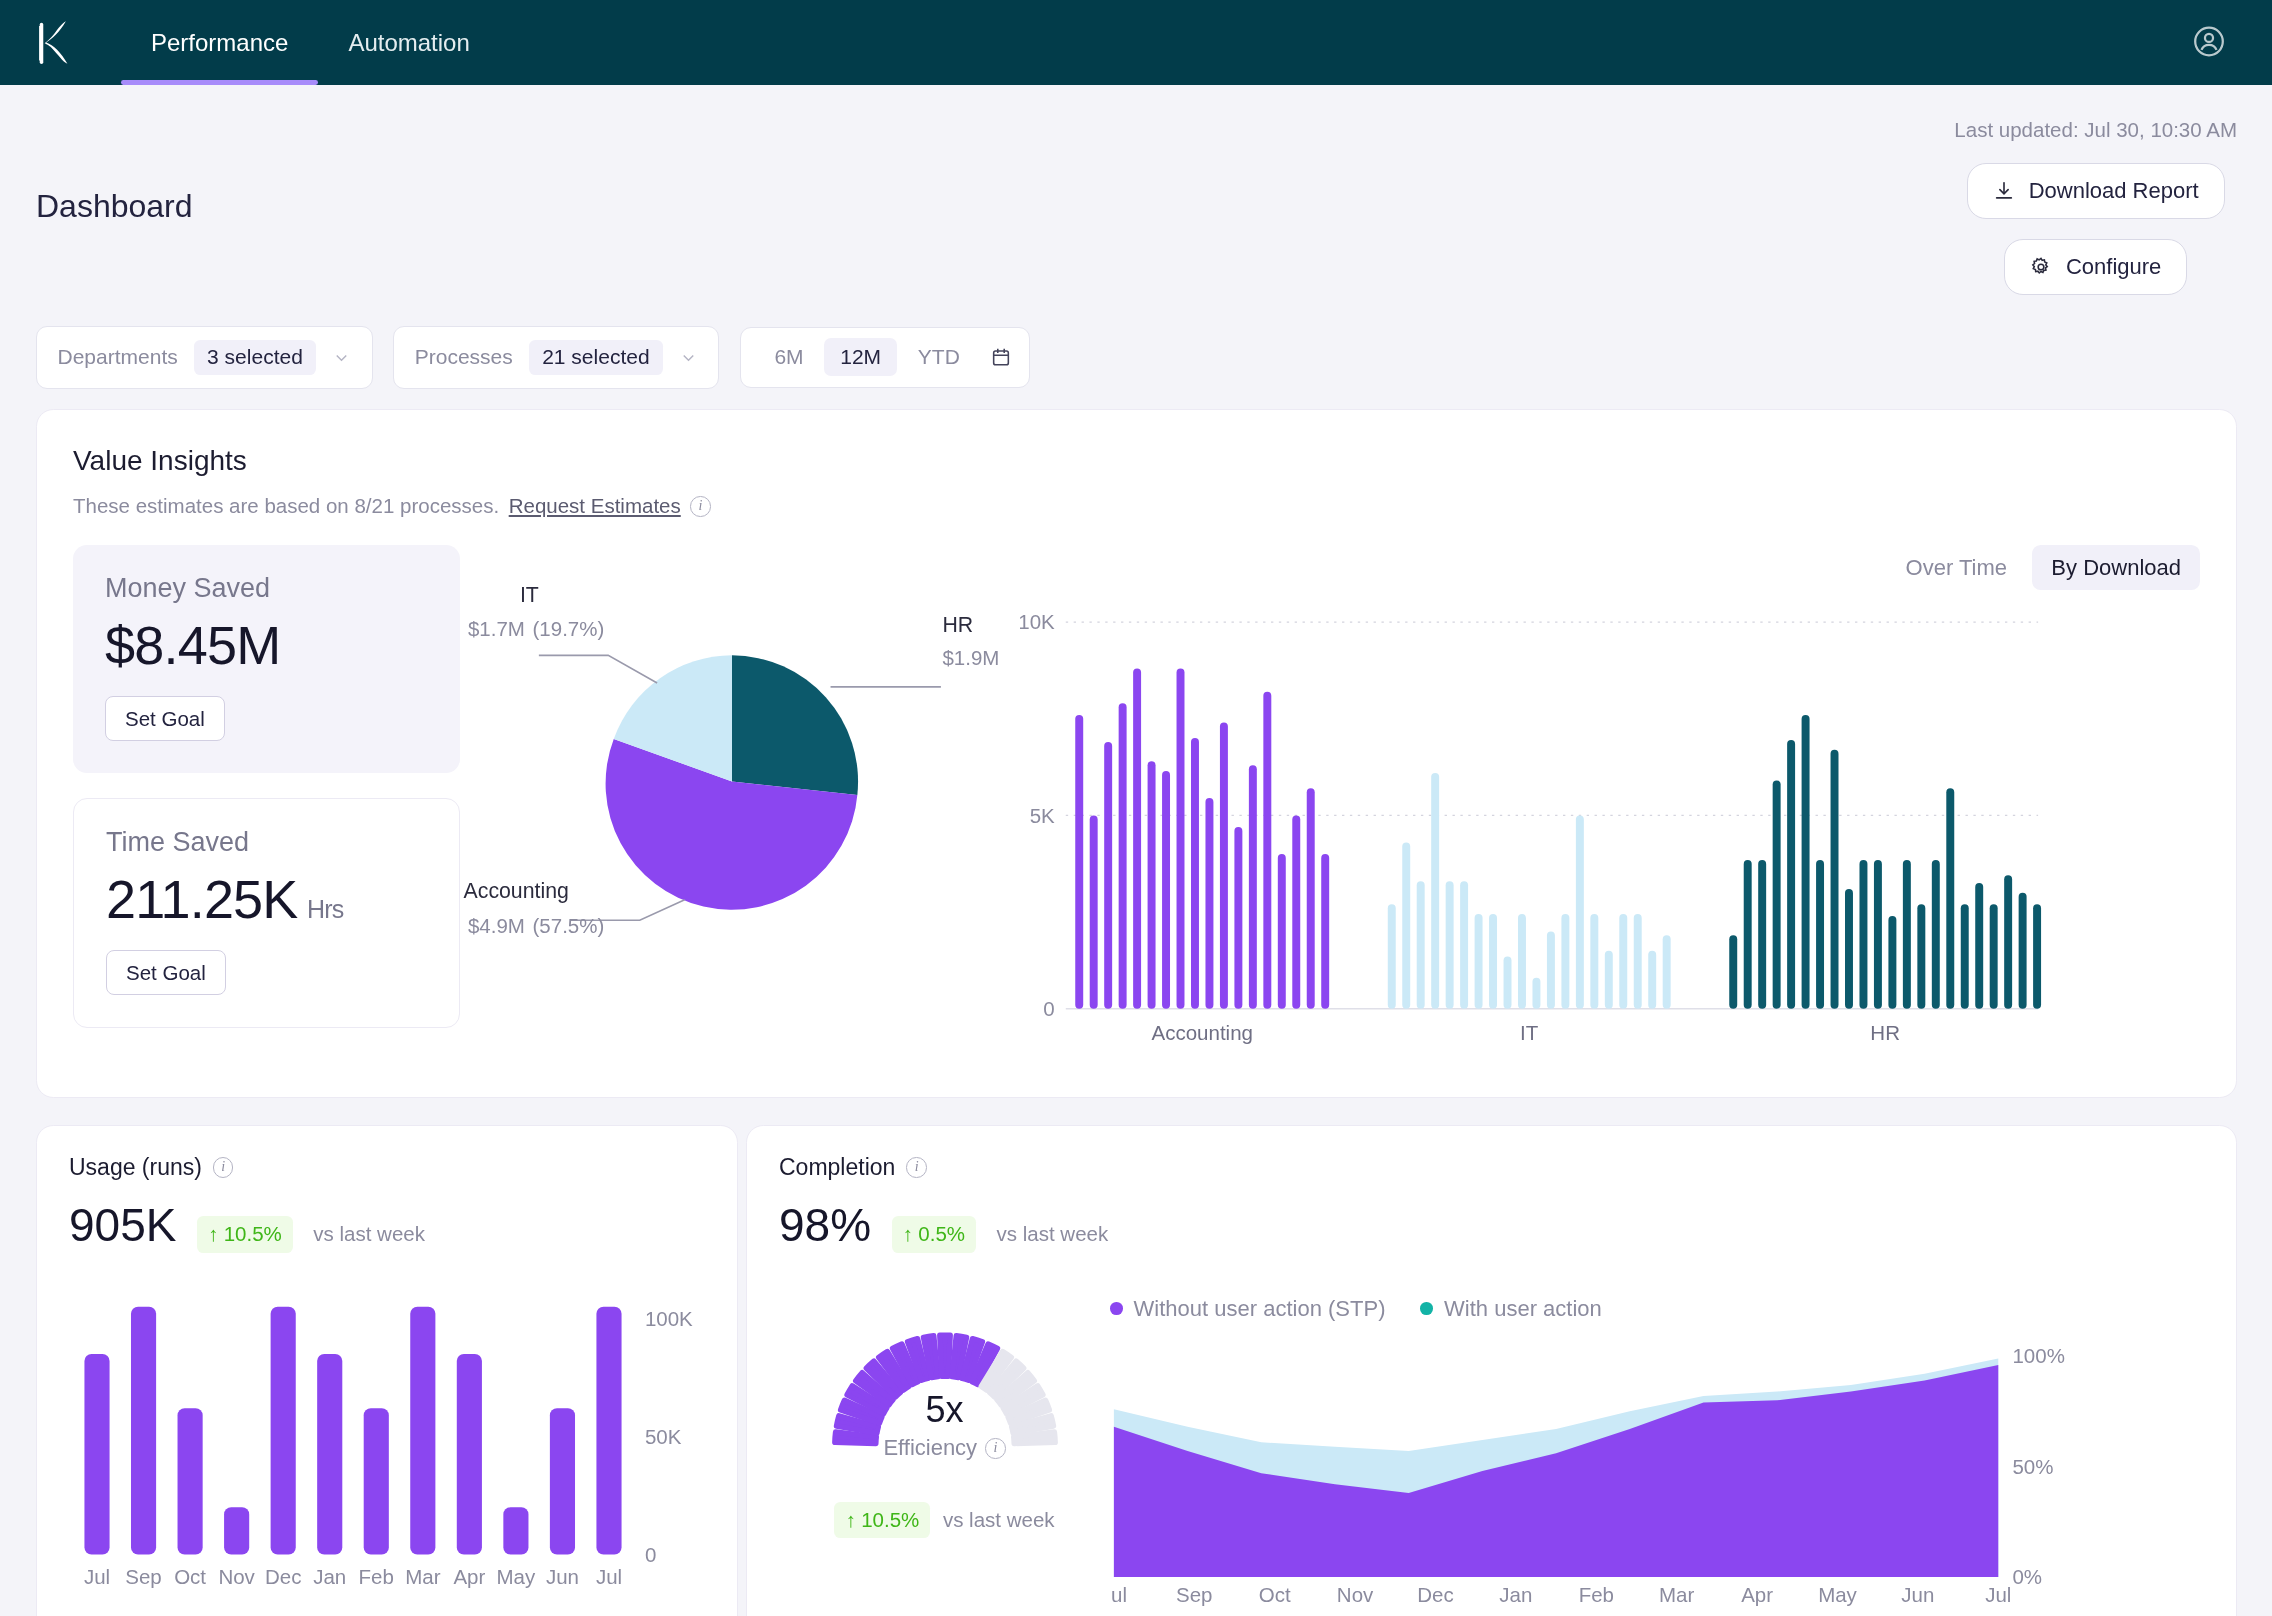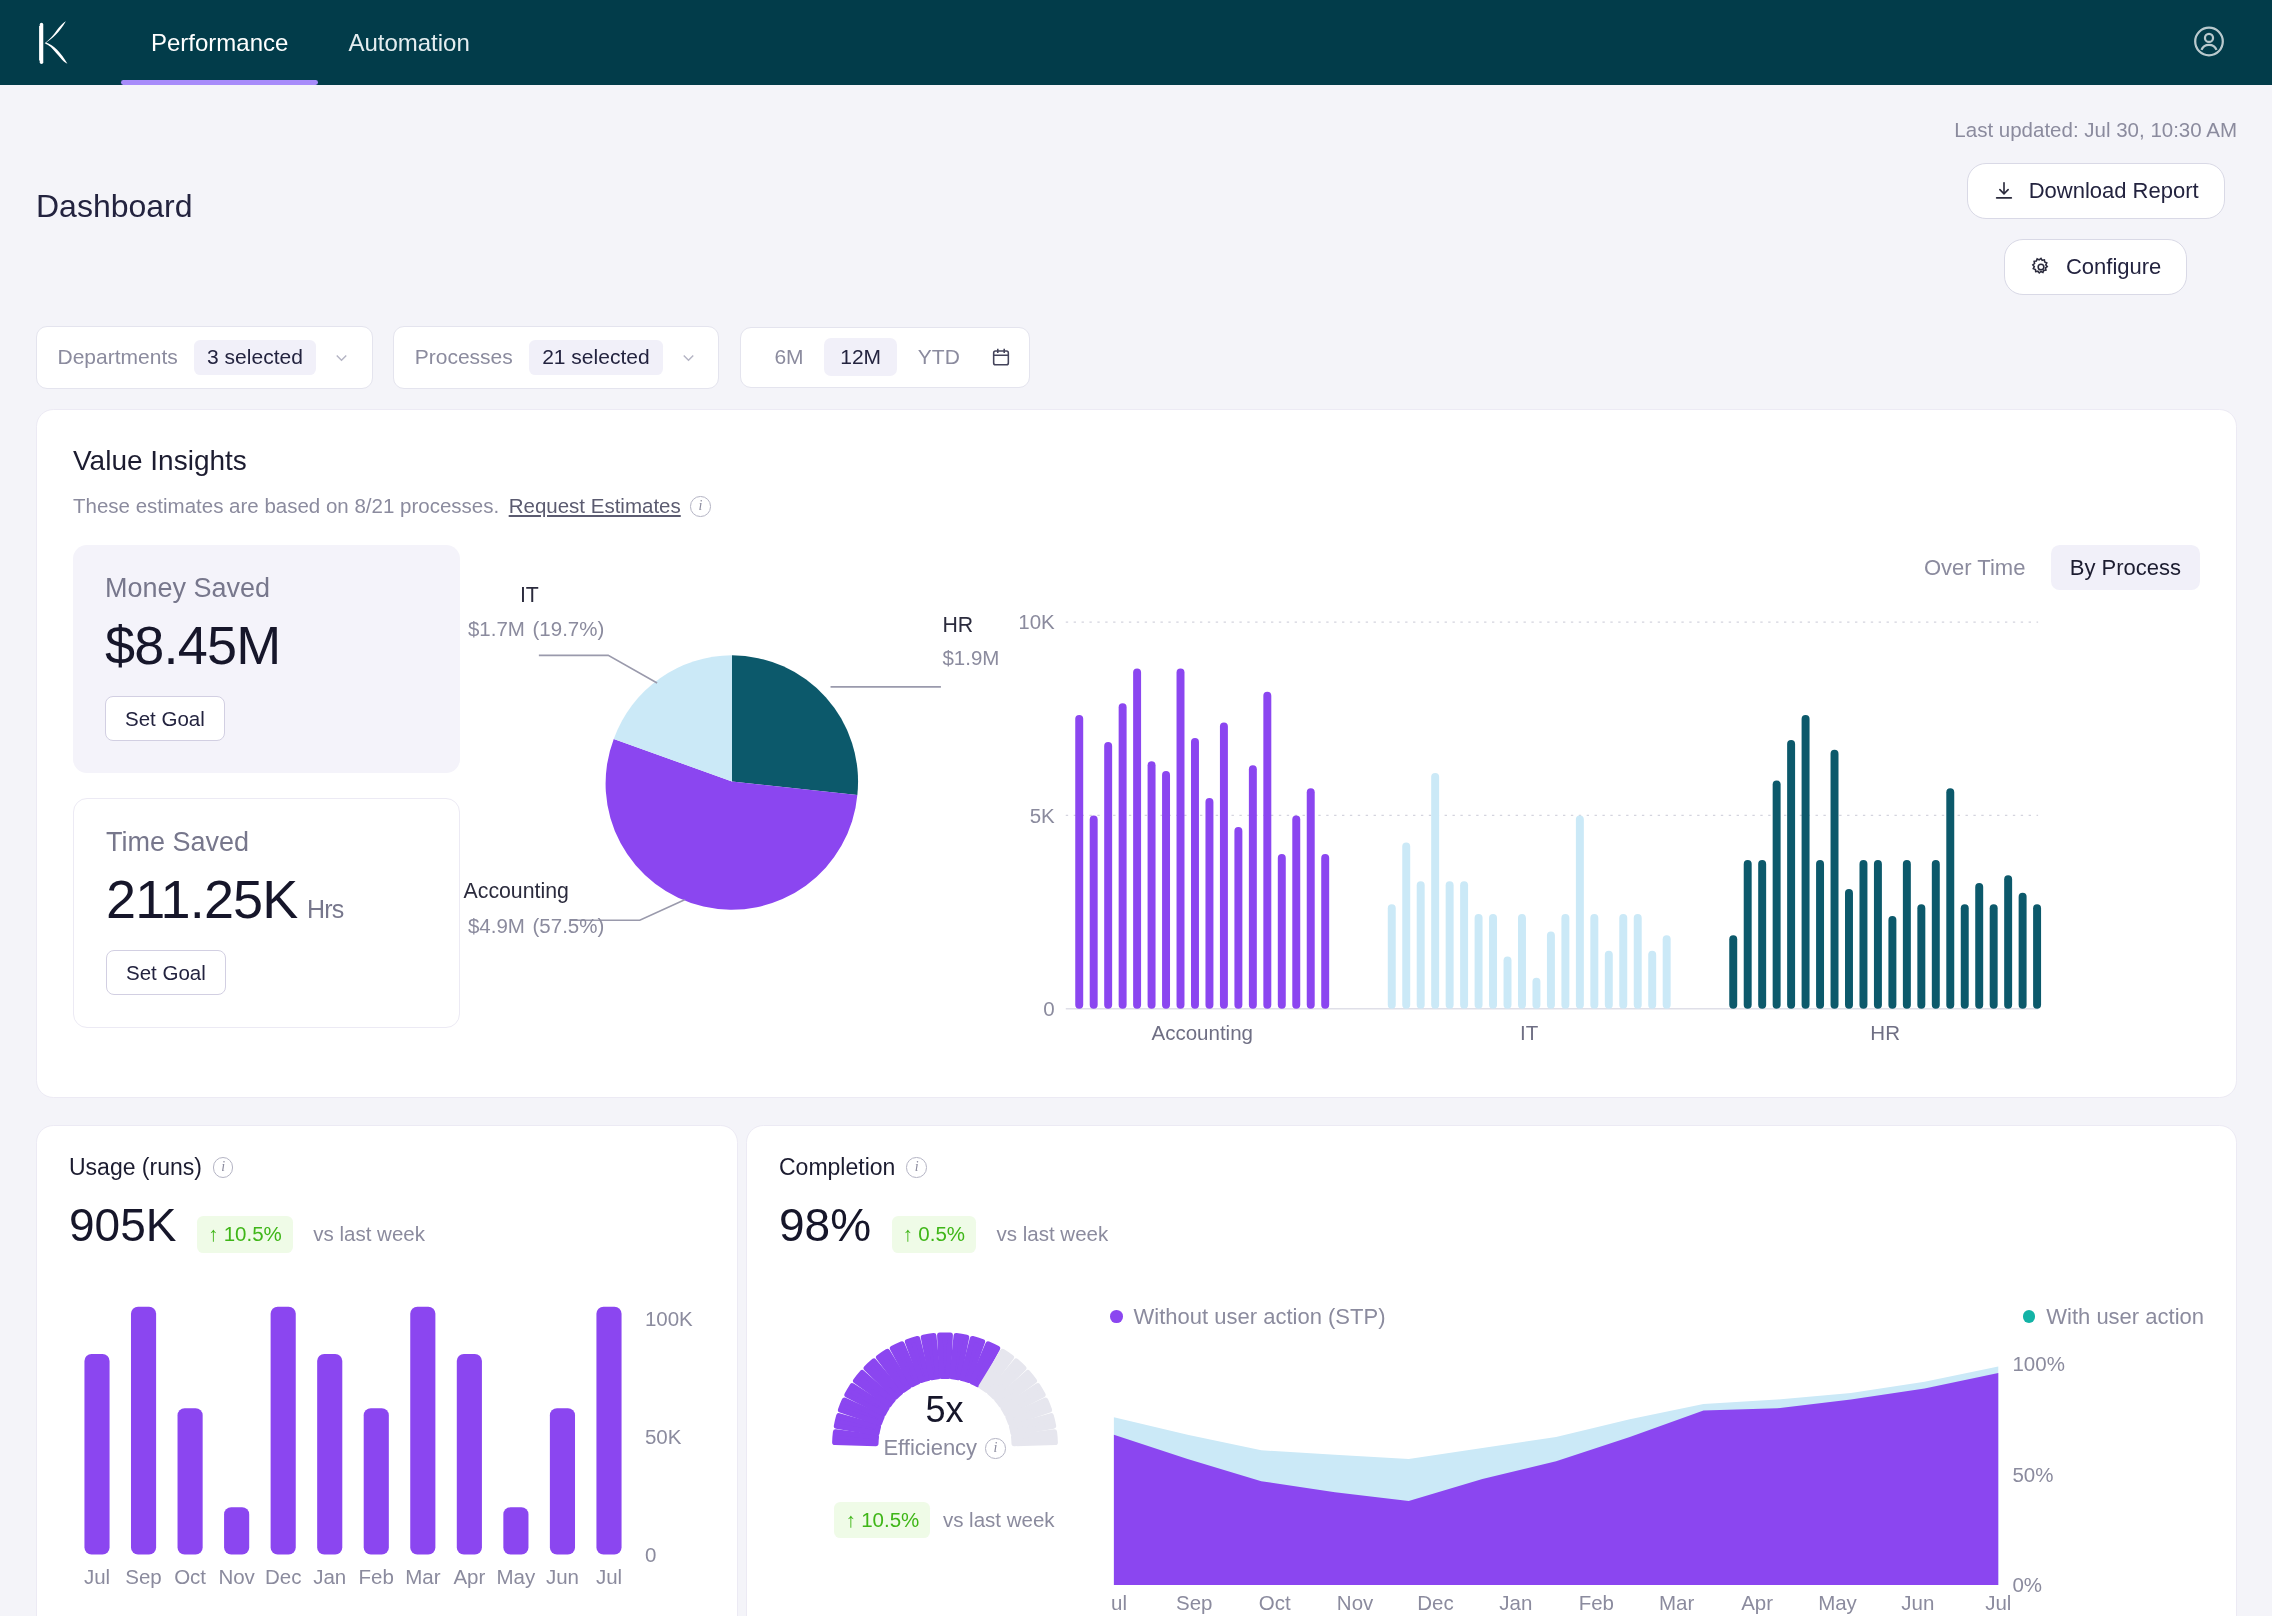--- a/index.html
+++ b/index.html
@@ -95,21 +95,21 @@
   .info-i {
     width: 20.5px; height: 20.5px; border-radius: 50%; border: 1.6px solid #b4b4c4;
     color: #8b8b9e; font-size: 14px; display: inline-flex; align-items: center;
     justify-content: center; font-style: italic; font-family: "Liberation Serif", serif;
     cursor: pointer; flex: none;
   }
   .axis-label { font-size: 26px; fill: #8b8b9e; font-family: "Liberation Sans", sans-serif; }
   .axis-label-dark { font-size: 26px; fill: #6f6f84; font-family: "Liberation Sans", sans-serif; }
   .pie-lbl { font-size: 27px; fill: #2b2b3d; font-family:"Liberation Sans",sans-serif;}
   .pie-sub { font-size: 26px; fill: #8b8b9e; font-family:"Liberation Sans",sans-serif;}
-  .legend-row { display: flex; align-items: center; gap: 35px; justify-content: space-between; margin-top: 16px; }
+  .legend-row { display: flex; align-items: center; gap: 35px; justify-content: flex-start; margin-top: 8px; }
   .legend-item { display: flex; align-items: center; gap: 11px; font-size: 22px; color: #8b8b9e; }
   .dot { width: 12.6px; height: 12.6px; border-radius: 50%; }
   .gauge-wrap { width: 331px; flex:none; display:flex; flex-direction:column; align-items:center; }
   .gauge-center { position: absolute; left: 0; right: 0; text-align: center; }
 </style>
 </head>
 <body>
 
 <div class="navbar">
   <svg class="logo" viewBox="0 0 56 62">
@@ -226,21 +226,21 @@
 
         <text class="pie-lbl" x="138" y="448" text-anchor="end">Accounting</text>
         <text class="pie-sub" x="10" y="492">$4.9M</text>
         <text class="pie-sub" x="92" y="492">(57.5%)</text>
       </svg>
     </div>
 
     <div class="bars-col">
       <div class="toggle-row">
         <span class="toggle">Over Time</span>
-        <span class="toggle active">By Process</span>
+        <span class="toggle active">By Download</span>
       </div>
       <svg id="grouped-bars" width="1026" height="442" viewBox="0 0 1300 560" style="margin-top:20.5px;">
           <line x1="58" x2="1290" y1="504" y2="504" stroke="#dfdfe8" stroke-width="2" stroke-dasharray=""></line>
           <text x="44" y="513" text-anchor="end" class="axis-label">0</text>
           <line x1="58" x2="1290" y1="259" y2="259" stroke="#d4d4de" stroke-width="1.6" stroke-dasharray="3 7"></line>
           <text x="44" y="268" text-anchor="end" class="axis-label">5K</text>
           <line x1="58" x2="1290" y1="14" y2="14" stroke="#d4d4de" stroke-width="1.6" stroke-dasharray="3 7"></line>
           <text x="44" y="23" text-anchor="end" class="axis-label">10K</text>
           <rect x="70" y="131.60000000000002" width="10.083333333333334" height="372.4" rx="5.041666666666667" fill="#8b46f0"></rect>
           <rect x="88.33333333333333" y="259" width="10.083333333333334" height="245" rx="5.041666666666667" fill="#8b46f0"></rect>

